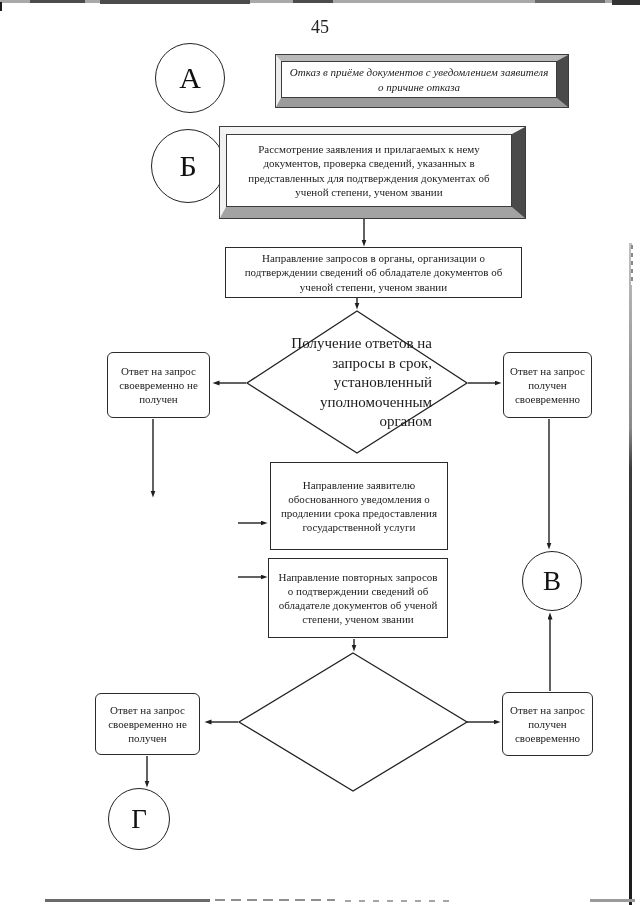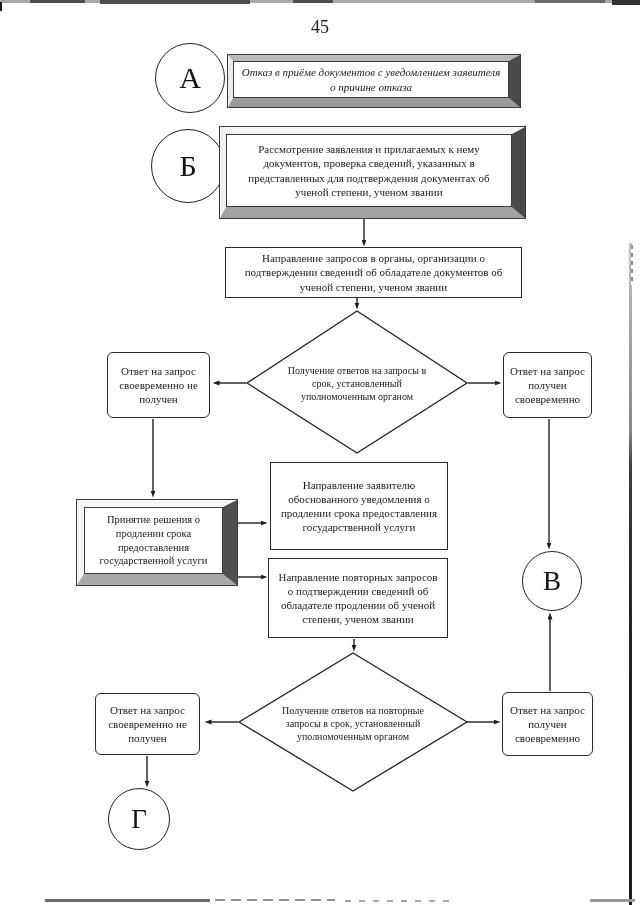--- a/index.html
+++ b/index.html
@@ -14,30 +14,30 @@
     font-size:11px;line-height:1.28;padding:1px 6px;
   }
   .rounded{border-radius:6px;border-width:1.6px;}
   
   .frame3d{
     background:#fff;border-style:solid;
     outline:1px solid #3c3c3c;
     box-shadow:inset 0 0 0 1px #3c3c3c;
     font-size:11px;line-height:1.3;padding:2px 6px;
   }
-  .frameA{border-width:6px 11px 9px 5px;border-color:#b9b9b9 #4a4a4a #9b9b9b #ececec;}
+  .frameA{border-width:6px 11px 9px 5px;border-color:#b9b9b9 #4a4a4a #9b9b9b #ececec;margin-left:48px;}
   .frameB{border-width:7px 13px 11px 6px;border-color:#f4f4f4 #4a4a4a #a3a3a3 #f1f1f1;}
   .frameC{border-width:7px 14px 11px 7px;border-color:#f6f6f6 #4f4f4f #a8a8a8 #f3f3f3;}
   .italic{font-style:italic;}
   .circle{
     border:1.6px solid #222;border-radius:50%;background:#fff;
     display:flex;align-items:center;justify-content:center;
     font-family:"Liberation Serif", serif;color:#111;
   }
-  .diamond-text{font-size:10px;line-height:1.3;text-align:center;}
+  .diamond-text{font-size:15px;line-height:1.3;text-align:right;}
   .pageno{font-size:18px;color:#222;}
   .footer{font-size:8.5px;color:#333;letter-spacing:.2px;}
   
   .edge-top{left:0;top:0;width:640px;height:3px;background:#a9a9a9;}
   .edge-dark{background:#4c4c4c;}
   .edge-right{
     left:629px;top:243px;width:3px;height:662px;
     background:linear-gradient(180deg,#c2c2c2 0%,#9a9a9a 18%,#8a8a8a 28%,#3c3c3c 34%,#222 60%,#1c1c1c 100%);
   }
   svg{position:absolute;left:0;top:0;}
@@ -117,33 +117,29 @@
 
   <div class="abs txt diamond-text" style="left:282px;top:328px;width:150px;height:110px;">Получение ответов на запросы в срок, установленный уполномоченным органом</div>
 
   <div class="abs txt box rounded" style="left:107px;top:352px;width:103px;height:66px;">
     <span>Ответ на запрос своевременно не получен</span>
   </div>
   <div class="abs txt box rounded" style="left:503px;top:352px;width:89px;height:66px;">
     <span>Ответ на запрос получен своевременно</span>
   </div>
 
-  <div class="abs txt frame3d frameC" style="left:77px;top:500px;width:160px;height:85px;font-size:10.5px;">
-    <span>Принятие решения о продлении срока предоставления государственной услуги</span>
-  </div>
 
   <div class="abs txt box" style="left:270px;top:462px;width:178px;height:88px;font-family:Liberation Serif, serif;">
     <span>Направление заявителю обоснованного уведомления о продлении срока предоставления государственной услуги</span>
   </div>
 
   <div class="abs txt box" style="left:268px;top:558px;width:180px;height:80px;">
-    <span>Направление повторных запросов о подтверждении сведений об обладателе продлении об ученой степени, ученом звании</span>
+    <span>Направление повторных запросов о подтверждении сведений об обладателе документов об ученой степени, ученом звании</span>
   </div>
 
-  <div class="abs txt diamond-text" style="left:277px;top:668px;width:152px;height:110px;">Получение ответов на повторные запросы в срок, установленный уполномоченным органом</div>
 
   <div class="abs txt box rounded" style="left:95px;top:693px;width:105px;height:62px;">
     <span>Ответ на запрос своевременно не получен</span>
   </div>
   <div class="abs txt box rounded" style="left:502px;top:692px;width:91px;height:64px;">
     <span>Ответ на запрос получен своевременно</span>
   </div>
 
 
 </div>

